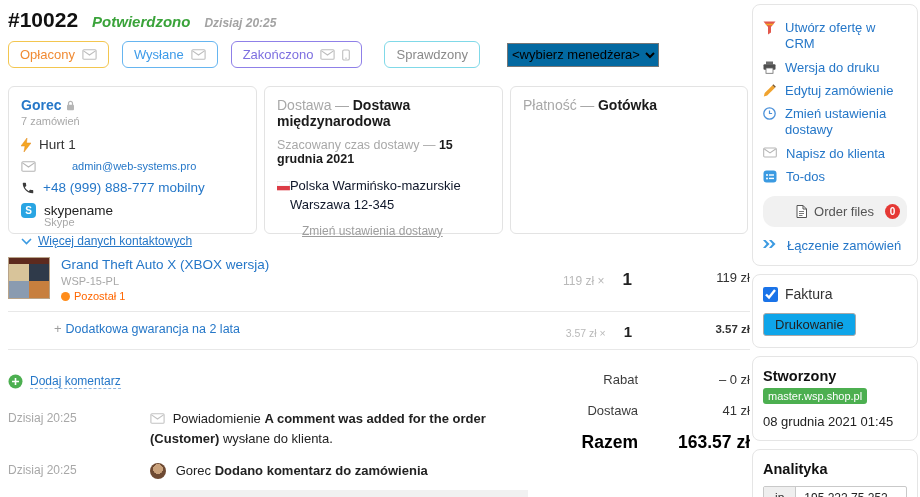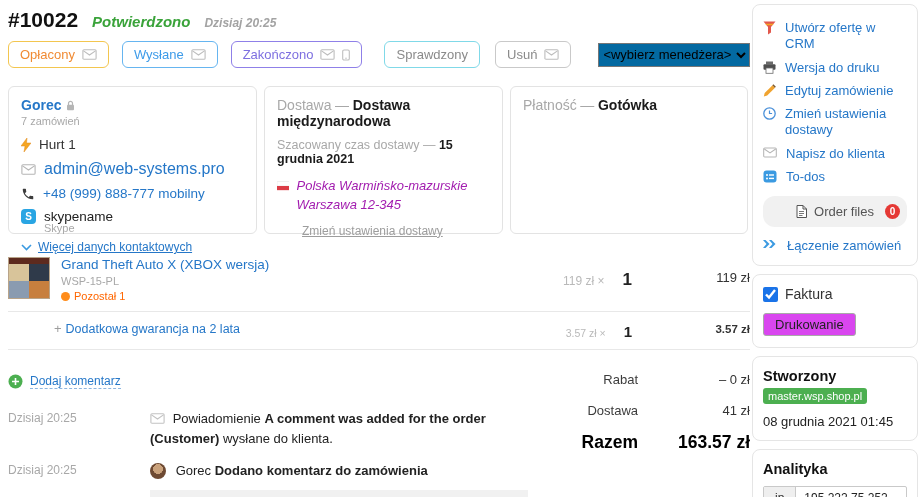--- a/index.html
+++ b/index.html
@@ -38,21 +38,21 @@
   .crow{display:flex;align-items:center;gap:8px;margin:8px 0;}
   .crow .ic{flex:none;}
   .link{color:#2577c8;cursor:pointer;}
   .skype-sub{color:#a8a8a8;font-size:11px;margin:-4px 0 6px 23px;}
   .more-link{display:flex;align-items:center;gap:6px;margin-top:6px;}
   .more-link span{color:#2577c8;font-size:12px;text-decoration:underline;cursor:pointer;}
   .ph-head .dim{color:#a8a8a8;font-size:14px;}
   .ph-head b{color:#1b1b1b;font-size:14px;}
   .eta{color:#a8a8a8;font-size:12.5px;margin:9px 0 11px;}
   .eta b{color:#1b1b1b;}
-  .addr{display:flex;gap:7px;font-size:13px;line-height:1.45;color:#a21caf;font-style:italic;}
+  .addr{display:flex;font-size:13px;line-height:1.45;color:#0f172a;}
   .chg-link{color:#9d9d9d;font-size:12px;text-decoration:underline;margin:9px 0 0 25px;cursor:pointer;display:inline-block;}
 
   
   .item-row{display:flex;align-items:flex-start;padding:9px 0;border-bottom:1px solid #e8e8e8;}
   .thumb{width:42px;height:42px;flex:none;margin-right:11px;border:1px solid #b9a489;box-sizing:border-box;
     display:grid;grid-template-columns:1fr 1fr;grid-template-rows:6px 1fr 1fr;cursor:pointer;}
   .thumb i{display:block;}
   .t-strip{grid-column:1/3;background:#5d2a1e;}
   .t1{background:#d8c49a;} .t2{background:#2f3a4a;} .t3{background:#8a9bb0;} .t4{background:#c77f3e;}
   .item-info{flex:1;}
@@ -95,21 +95,21 @@
   .spanel{border:1px solid #e5e5e5;border-radius:8px;padding:8px 10px;margin-bottom:8px;background:#fff;}
   .slink{display:flex;align-items:flex-start;gap:9px;margin:7px 0;color:#2577c8;font-size:13px;cursor:pointer;line-height:1.25;}
   .slink .ic{flex:none;margin-top:1px;}
   .order-files{position:relative;background:#f1f1f1;border-radius:12px;height:31px;display:flex;align-items:center;
     justify-content:center;gap:7px;color:#555;margin:11px 0;cursor:pointer;font-size:13px;}
   .badge{position:absolute;right:7px;top:8px;background:#e53935;color:#fff;border-radius:50%;min-width:15px;height:15px;
     font-size:10px;line-height:15px;text-align:center;font-weight:bold;}
   .invoice-row{display:flex;align-items:center;gap:7px;font-size:14px;margin:3px 0 2px;}
   .invoice-row input{width:15px;height:15px;accent-color:#1a73e8;margin:0;}
   .print-btn{margin:9px 0 3px;font-size:13px;font-family:"Liberation Sans",sans-serif;padding:3px 11px;
-    background:#d946ef;border:1px solid #a9a9a9;border-radius:3px;cursor:pointer;color:#222;}
+    background:#0ea5e9;border:1px solid #a9a9a9;border-radius:3px;cursor:pointer;color:#222;}
   .created-line{display:flex;align-items:center;gap:4px;flex-wrap:wrap;margin-top:3px;}
   .created-lbl{font-weight:bold;font-size:14.5px;color:#111;}
   .origin-badge{background:#4caf50;color:#fff;font-size:11px;padding:2px 5px;border-radius:3px;}
   .created-date{margin:10px 0 3px;font-size:13px;color:#222;}
   .an-title{font-weight:bold;font-size:14.5px;color:#111;margin:3px 0 9px;}
   .ip-table{display:flex;border:1px solid #c9c9c9;border-radius:2px;font-size:12px;margin-bottom:3px;}
   .ip-key{background:#efefef;border-right:1px solid #c9c9c9;padding:4px 11px;color:#333;}
   .ip-val{padding:4px 8px;flex:1;color:#222;}
 
   .skype-ic{width:15px;height:15px;border-radius:4px;background:#29a5e3;color:#fff;font-weight:bold;font-size:10px;
@@ -150,27 +150,20 @@
             <path d="M1.5 2l6.5 4.5L14.5 2" fill="none" stroke="#bdbdbd" stroke-width="1.2"></path>
           </svg>
         <svg class="ic" width="8" height="12" viewBox="0 0 9 13">
             <rect x="0.8" y="0.8" width="7.4" height="11.4" rx="1.5" fill="none" stroke="#bdbdbd" stroke-width="1.2"></rect>
             <circle cx="4.5" cy="10.2" r="0.8" fill="#bdbdbd"></circle>
           </svg>
       </button>
       <button class="sbtn checkd">
         <span>Sprawdzony</span>
       </button>
-      <button class="sbtn del">
-        <span>Usuń</span>
-        <svg class="ic" width="15" height="11" viewBox="0 0 16 12">
-            <rect x="0.8" y="0.8" width="14.4" height="10.4" rx="1.2" fill="none" stroke="#bdbdbd" stroke-width="1.2"></rect>
-            <path d="M1.5 2l6.5 4.5L14.5 2" fill="none" stroke="#bdbdbd" stroke-width="1.2"></path>
-          </svg>
-      </button>
       <select class="mgr-select">
         <option>&lt;wybierz menedżera&gt;</option>
       </select>
     </div>
 
     <div class="panels">
 
       <div class="panel p-customer">
         <div class="cust-name-row">
           <span class="cust-name link">Gorec</span>
@@ -184,21 +177,21 @@
           <svg class="ic" width="10" height="14" viewBox="0 0 10 14">
               <polygon points="6,0 0,8 4,8 3,14 10,5 5.5,5" fill="#f5a623" stroke="#e08a1e" stroke-width="0.5"></polygon>
             </svg>
           <span style="font-size:13.5px;">Hurt 1</span>
         </div>
         <div class="crow">
           <svg class="ic" width="15" height="11" viewBox="0 0 16 12">
               <rect x="0.8" y="0.8" width="14.4" height="10.4" rx="1.2" fill="none" stroke="#b5b5b5" stroke-width="1.2"></rect>
               <path d="M1.5 2l6.5 4.5L14.5 2" fill="none" stroke="#b5b5b5" stroke-width="1.2"></path>
             </svg>
-          <span class="link" style="font-size:16px;">admin@web-systems.pro</span>
+          <span class="link" style="font-size:11px;margin-left:28px;">admin@web-systems.pro</span>
         </div>
         <div class="crow">
           <svg class="ic" width="14" height="14" viewBox="0 0 24 24">
               <path d="M6.62 10.79c1.44 2.83 3.76 5.14 6.59 6.59l2.2-2.2c.27-.27.67-.36 1.02-.24 1.12.37 2.33.57 3.57.57.55 0 1 .45 1 1V20c0 .55-.45 1-1 1-9.39 0-17-7.61-17-17 0-.55.45-1 1-1h3.5c.55 0 1 .45 1 1 0 1.25.2 2.45.57 3.57.11.35.03.74-.25 1.02l-2.2 2.2z" fill="#3c3c3c"></path>
             </svg>
           <span class="link" style="font-size:13.5px;">+48 (999) 888-777 mobilny</span>
         </div>
         <div class="crow" style="margin-bottom:2px;">
           <span class="skype-ic">S</span>
           <span style="font-size:13.5px;color:#222;">skypename</span>

